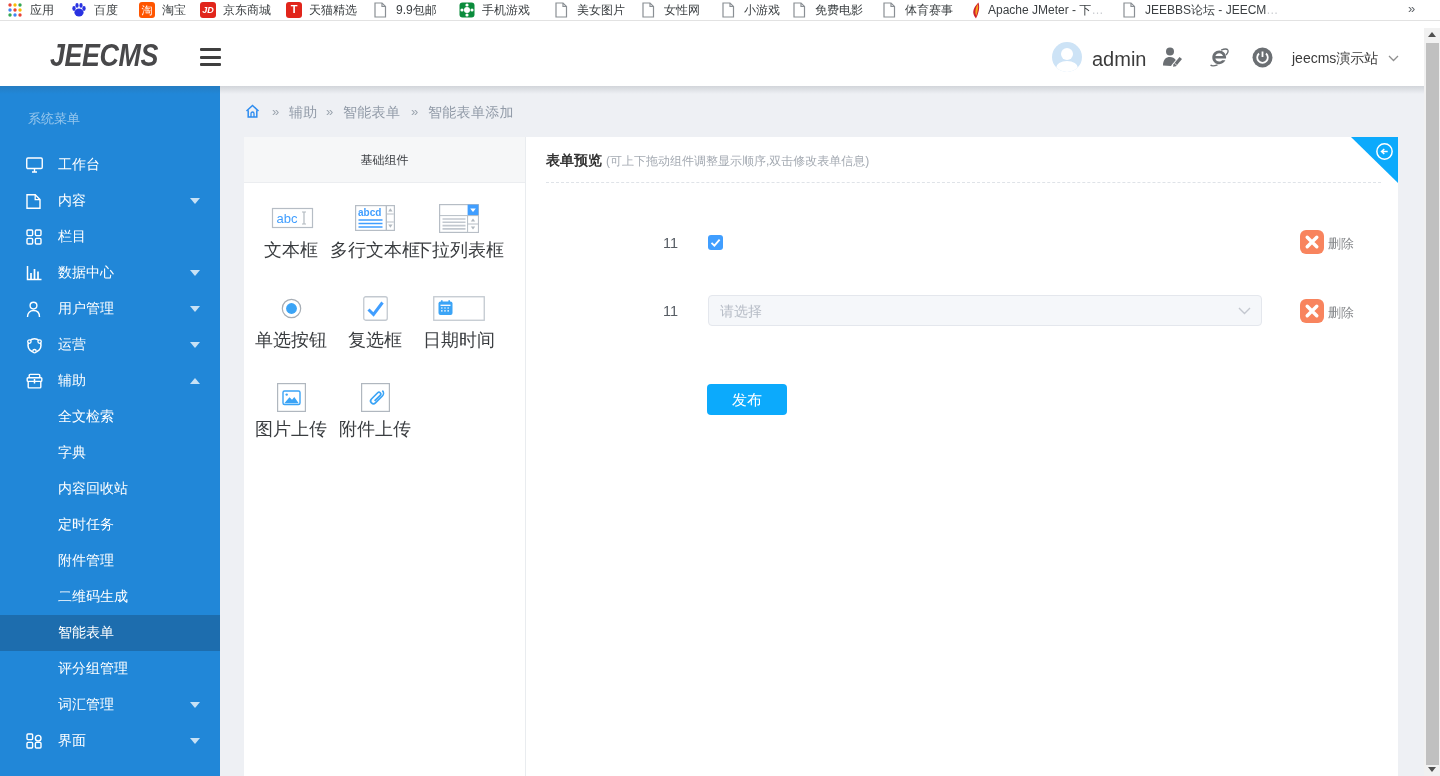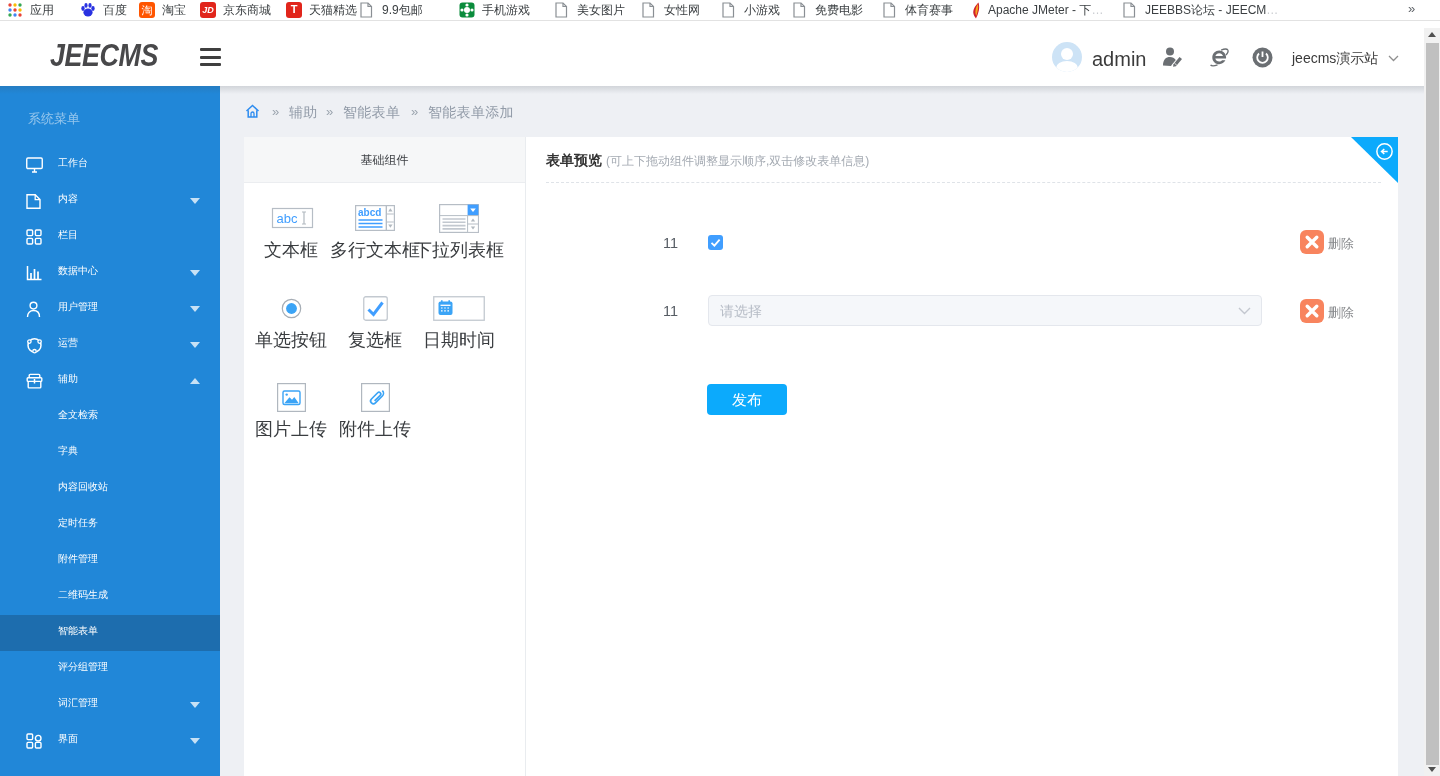--- a/index.html
+++ b/index.html
@@ -18,21 +18,21 @@
 #avatar { position:absolute; left:1052px; top:21px; width:30px; height:30px; border-radius:50%; background:#cde3f6; overflow:hidden; }
 #avatar .hd { position:absolute; left:9px; top:6px; width:12px; height:12px; border-radius:50%; background:#fff; }
 #avatar .bd { position:absolute; left:4px; top:19px; width:22px; height:14px; border-radius:50%; background:#fff; }
 #uname { position:absolute; left:1092px; top:27px; font-size:20px; color:#3b3b3b; }
 .hicon { position:absolute; top:26px; }
 #sitename { position:absolute; left:1292px; top:29px; font-size:14px; color:#3a3a3a; }
 #sitecaret { position:absolute; left:1388px; top:34px; }
 
 #sidebar { position:absolute; left:0; top:86px; width:220px; height:690px; background:#2187d8; }
 #menutitle { position:absolute; left:28px; top:24px; font-size:13px; color:rgba(255,255,255,0.52); }
-.mi { position:absolute; left:0; width:220px; height:36px; color:#fff; font-size:10px; }
+.mi { position:absolute; left:0; width:220px; height:36px; color:#fff; font-size:14px; }
 .mi .txt { position:absolute; left:58px; top:9px; }
 .mi .mic { position:absolute; left:26px; top:10px; }
 .mi.sel { background:#1d6dae; }
 .car { position:absolute; left:190px; top:15px; width:0; height:0; border-left:5px solid transparent; border-right:5px solid transparent; border-top:6px solid rgba(255,255,255,0.75); }
 .car.up { border-top:none; border-bottom:6px solid rgba(255,255,255,0.75); }
 
 #content { position:absolute; left:220px; top:86px; width:1204px; height:690px; background:#eef0f4; }
 #crumb { position:absolute; left:25px; top:18px; height:16px; font-size:14px; color:#929ba8; }
 #crumb span { position:absolute; top:0; } #crumb .ci { letter-spacing:0.3px; white-space:nowrap; }
 #crumb .sep { color:#9aa3ad; font-size:13px; }
@@ -72,33 +72,33 @@
           <circle cx="8" cy="3" r="1.7" fill="#fbbc05"></circle>
           <circle cx="13" cy="3" r="1.7" fill="#34a853"></circle>
           <circle cx="3" cy="8" r="1.7" fill="#4285f4"></circle>
           <circle cx="8" cy="8" r="1.7" fill="#ea4335"></circle>
           <circle cx="13" cy="8" r="1.7" fill="#fbbc05"></circle>
           <circle cx="3" cy="13" r="1.7" fill="#34a853"></circle>
           <circle cx="8" cy="13" r="1.7" fill="#4285f4"></circle>
           <circle cx="13" cy="13" r="1.7" fill="#ea4335"></circle>
         </svg>
       </span>应用</div>
-  <div class="bk" style="left:80px;"><span class="ic">
+  <div class="bk" style="left:71px;"><span class="ic">
         <svg width="16" height="16" viewBox="0 0 16 16">
           <ellipse cx="8" cy="10.5" rx="4.6" ry="4" fill="#2932e1"></ellipse>
           <ellipse cx="3" cy="6.5" rx="1.7" ry="2.4" fill="#2932e1"></ellipse>
           <ellipse cx="13" cy="6.5" rx="1.7" ry="2.4" fill="#2932e1"></ellipse>
           <ellipse cx="6" cy="3.4" rx="1.6" ry="2.3" fill="#2932e1"></ellipse>
           <ellipse cx="10" cy="3.4" rx="1.6" ry="2.3" fill="#2932e1"></ellipse>
         </svg>
       </span>百度</div>
   <div class="bk" style="left:139px;"><span class="ic" style="background:#ff5500; border-radius:3px; color:#fff; font-size:11px; text-align:center; line-height:16px;">淘</span>淘宝</div>
   <div class="bk" style="left:200px;"><span class="ic" style="background:#e1251b; border-radius:3px; color:#fff; font-size:9px; font-weight:bold; text-align:center; line-height:16px; font-style:italic;">JD</span>京东商城</div>
   <div class="bk" style="left:286px;"><span class="ic" style="background:#e1251b; border-radius:3px; color:#fff; font-size:11px; font-weight:bold; text-align:center; line-height:15px;">T</span>天猫精选</div>
-  <div class="bk" style="left:359px;text-align:right;"><span class="ic">
+  <div class="bk" style="left:373px;text-align:right;"><span class="ic">
         <svg width="14" height="16" viewBox="0 0 14 16">
           <path d="M2 1 h7 l3.5 3.5 V15 H2 Z" fill="#fff" stroke="#8a8f94" stroke-width="1.2"></path>
           <path d="M9 1 V4.5 H12.5" fill="none" stroke="#8a8f94" stroke-width="1.2"></path>
         </svg>
       </span>9.9包邮</div>
   <div class="bk" style="left:459px;"><span class="ic">
         <svg width="16" height="16" viewBox="0 0 16 16">
           <rect x="0.5" y="0.5" width="15" height="15" rx="3" fill="#0a8c3c"></rect>
           <circle cx="8" cy="8" r="3" fill="#fff"></circle>
           <circle cx="8" cy="3" r="1.6" fill="#fff"></circle>

